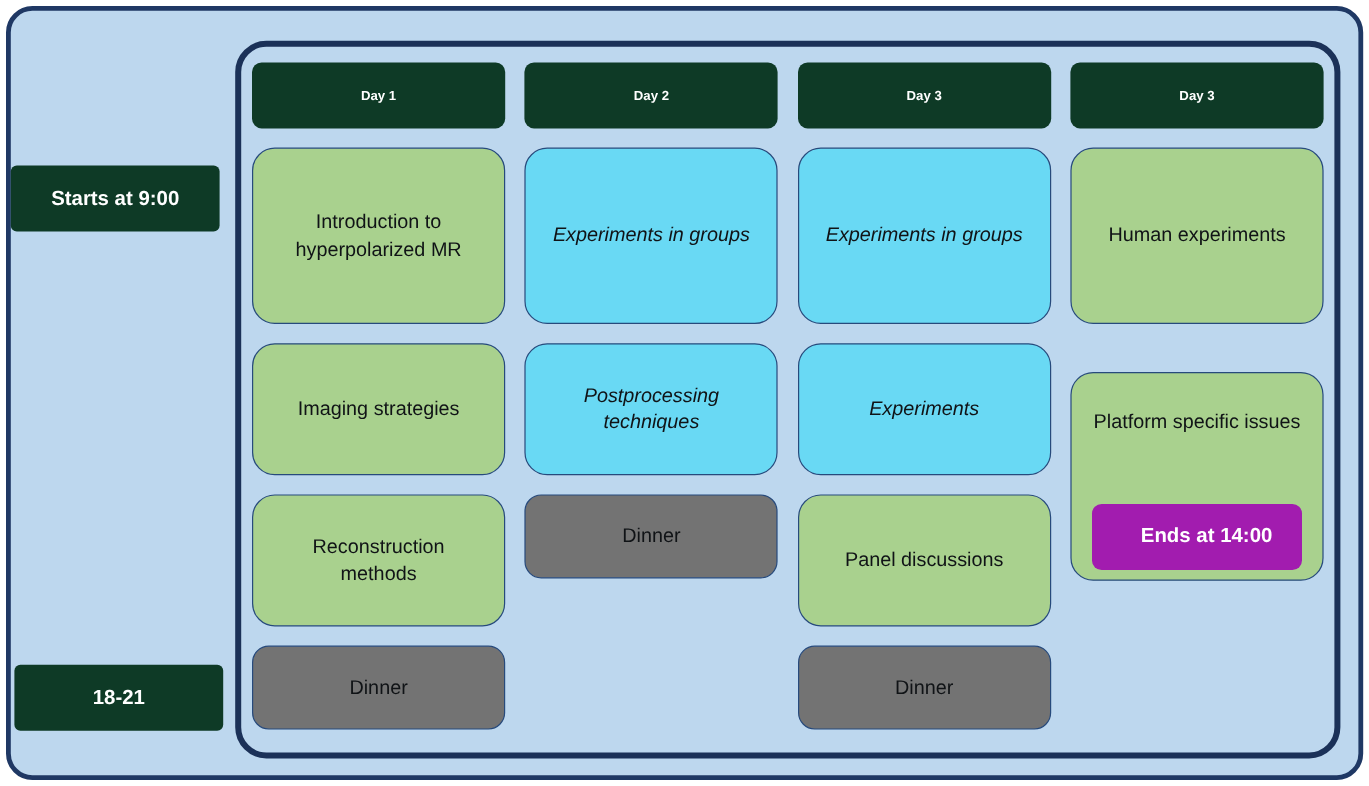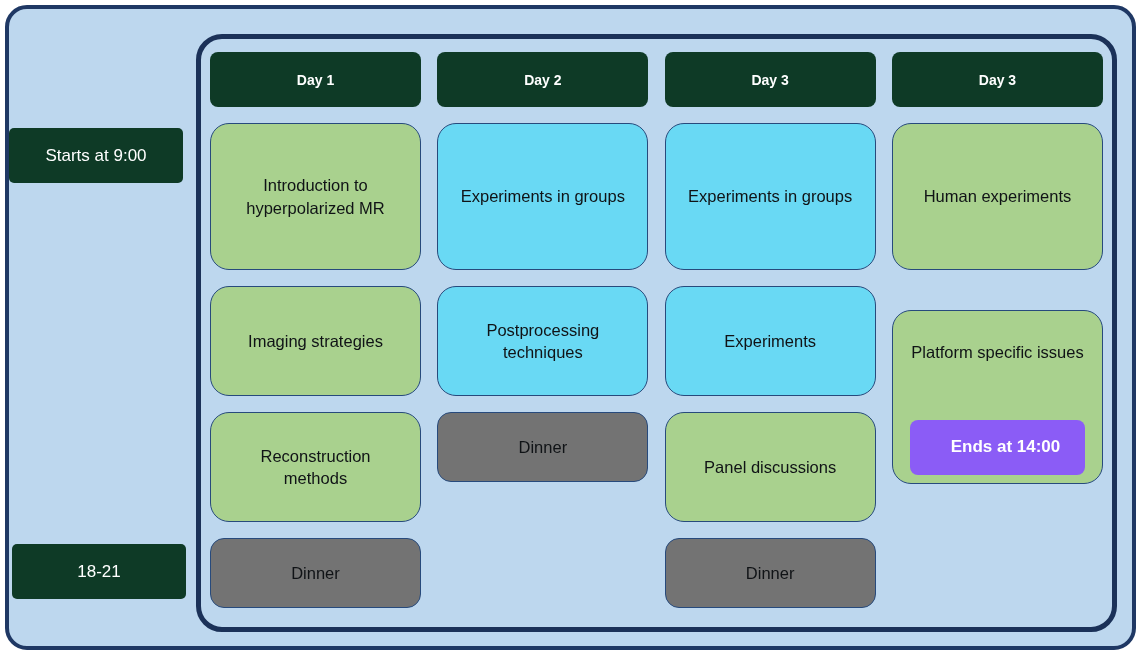--- a/index.html
+++ b/index.html
@@ -3,59 +3,60 @@
 <meta charset="utf-8">
 <style>
   * { margin:0; padding:0; box-sizing:border-box; }
   html,body { width:1141px; height:655px; background:#ffffff; font-family:"Liberation Sans", sans-serif; }
   .canvas {
     position:absolute; left:5px; top:5px; width:1131px; height:645px;
     background:#bdd7ee; border:4px solid #1f3864; border-radius:22px;
   }
   .side-label {
     position:absolute; width:174px; height:55px; background:#0e3a26;
-    color:#ffffff; font-weight:normal; font-size:17px;
+    color:#ffffff; font-weight:bold; font-size:17px;
     display:flex; align-items:center; justify-content:center;
     border-radius:5px;
+    margin-top:10px;
   }
   .side-label.starts { left:0px; top:119px; }
   .side-label.evening { left:3px; top:535px; }
   .board {
     position:absolute; left:187px; top:25px; width:921px; height:598px;
     border:5px solid #1b3158; border-radius:26px;
     display:flex; justify-content:space-between; padding:13px 9px;
   }
   .col { width:211px; display:flex; flex-direction:column; gap:16px; }
   .day-header {
     flex:0 0 55px; background:#0e3a26; color:#ffffff; font-weight:bold;
-    font-size:14px; display:flex; align-items:center; justify-content:center;
+    font-size:11px; display:flex; align-items:center; justify-content:center;
     border-radius:8px;
   }
   .cell {
     border:1px solid #274a7c; border-radius:19px;
     display:flex; align-items:center; justify-content:center;
     text-align:center; font-size:16.5px; color:#101316;
     padding:0 17px; line-height:1.35;
   }
   .cell.green  { background:#a9d18e; }
-  .cell.blue   { background:#69d9f4; }
+  .cell.blue   { background:#69d9f4;font-style:italic; }
   .cell.orange { background:#737373; border-radius:14px; }
   .r1 { flex:0 0 147px; }
   .r2 { flex:0 0 110px; }
   .r3 { flex:0 0 110px; }
   .r4 { flex:0 0 70px; }
   .r2tall { flex:0 0 174px; }
   .platform {
     position:relative; flex-direction:column; justify-content:flex-start;
     padding-top:30px;
     margin-top:24px;
   }
   .end-badge {
     position:absolute; left:17px; right:17px; bottom:8px; height:55px;
-    background:#8b5cf6; color:#ffffff; font-weight:bold; font-size:17px;
+    background:#a21caf; color:#ffffff; font-weight:bold; font-size:17px;
     border-radius:8px; display:flex; align-items:center; justify-content:center;padding-left:16px;
   }
 </style>
 </head>
 <body>
 
 <div class="canvas">
 
   <div class="side-label starts">Starts at 9:00</div>
   <div class="side-label evening">18-21</div>

